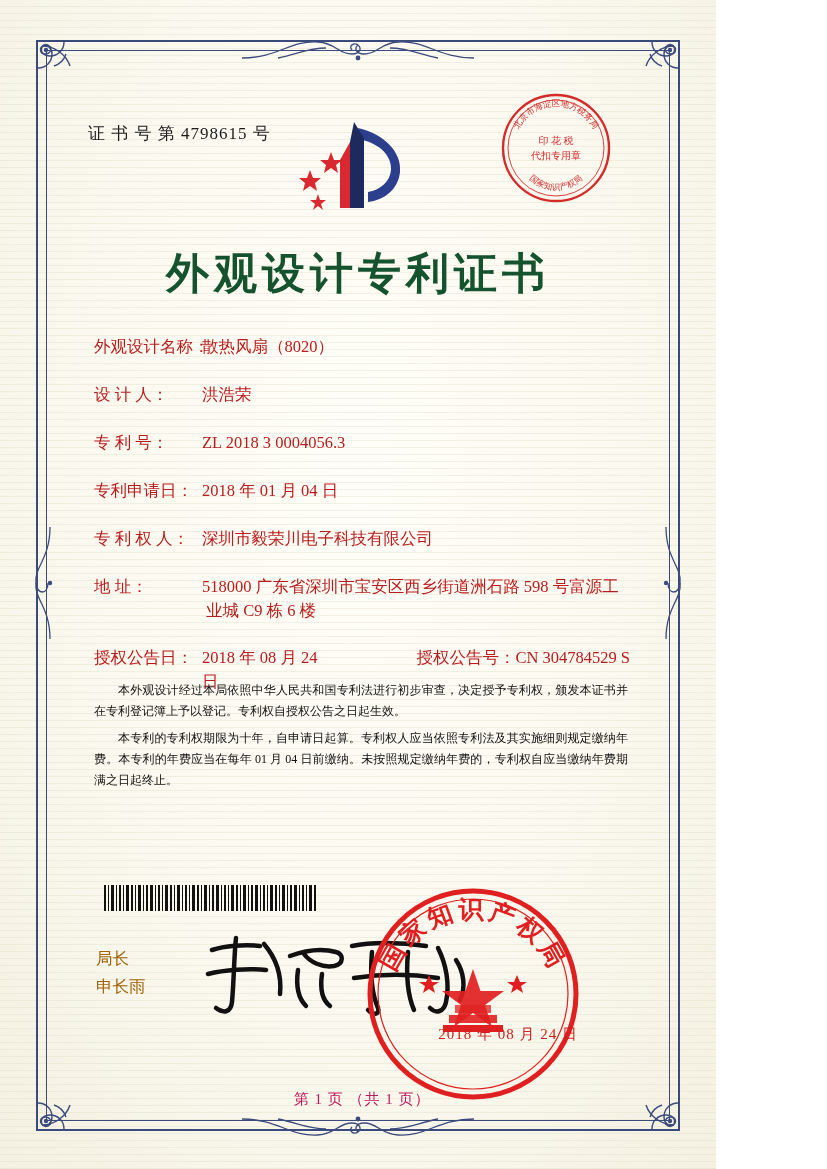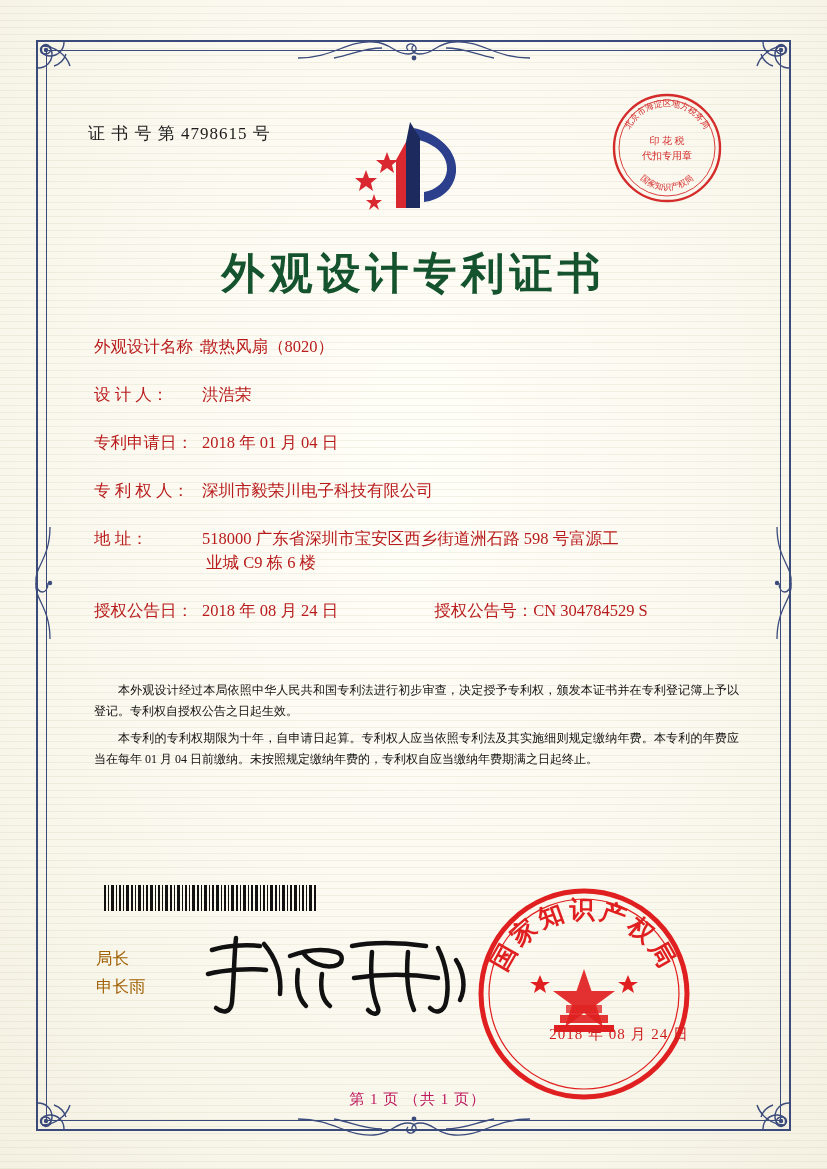--- a/index.html
+++ b/index.html
@@ -5,21 +5,21 @@
   html, body {
     margin: 0;
     padding: 0;
     background: #ffffff;
   }
   body {
     font-family: "Liberation Serif", "DejaVu Serif", serif;
   }
   .page {
     position: relative;
-    width: 827px;
+    width: 716px;
     height: 1169px;
     background: #fdfcf5;
     overflow: hidden;
   }
   
   .paper-texture {
     position: absolute;
     inset: 0;
     background:
       repeating-linear-gradient(0deg, rgba(200,198,170,0.22) 0px, rgba(200,198,170,0.22) 1px, rgba(0,0,0,0) 1px, rgba(0,0,0,0) 7px),
@@ -347,20 +347,24 @@
       <div class="field-row">
         <div class="field-label">外观设计名称：</div>
         <div class="field-value">散热风扇（8020）</div>
       </div>
 
       <div class="field-row">
         <div class="field-label">设  计  人：</div>
         <div class="field-value">洪浩荣</div>
       </div>
 
+      <div class="field-row">
+        <div class="field-label">专  利  号：</div>
+        <div class="field-value">ZL 2018 3 0004056.3</div>
+      </div>
 
       <div class="field-row">
         <div class="field-label">专利申请日：</div>
         <div class="field-value">2018 年 01 月 04 日</div>
       </div>
 
       <div class="field-row">
         <div class="field-label">专 利 权 人：</div>
         <div class="field-value">深圳市毅荣川电子科技有限公司</div>
       </div>

